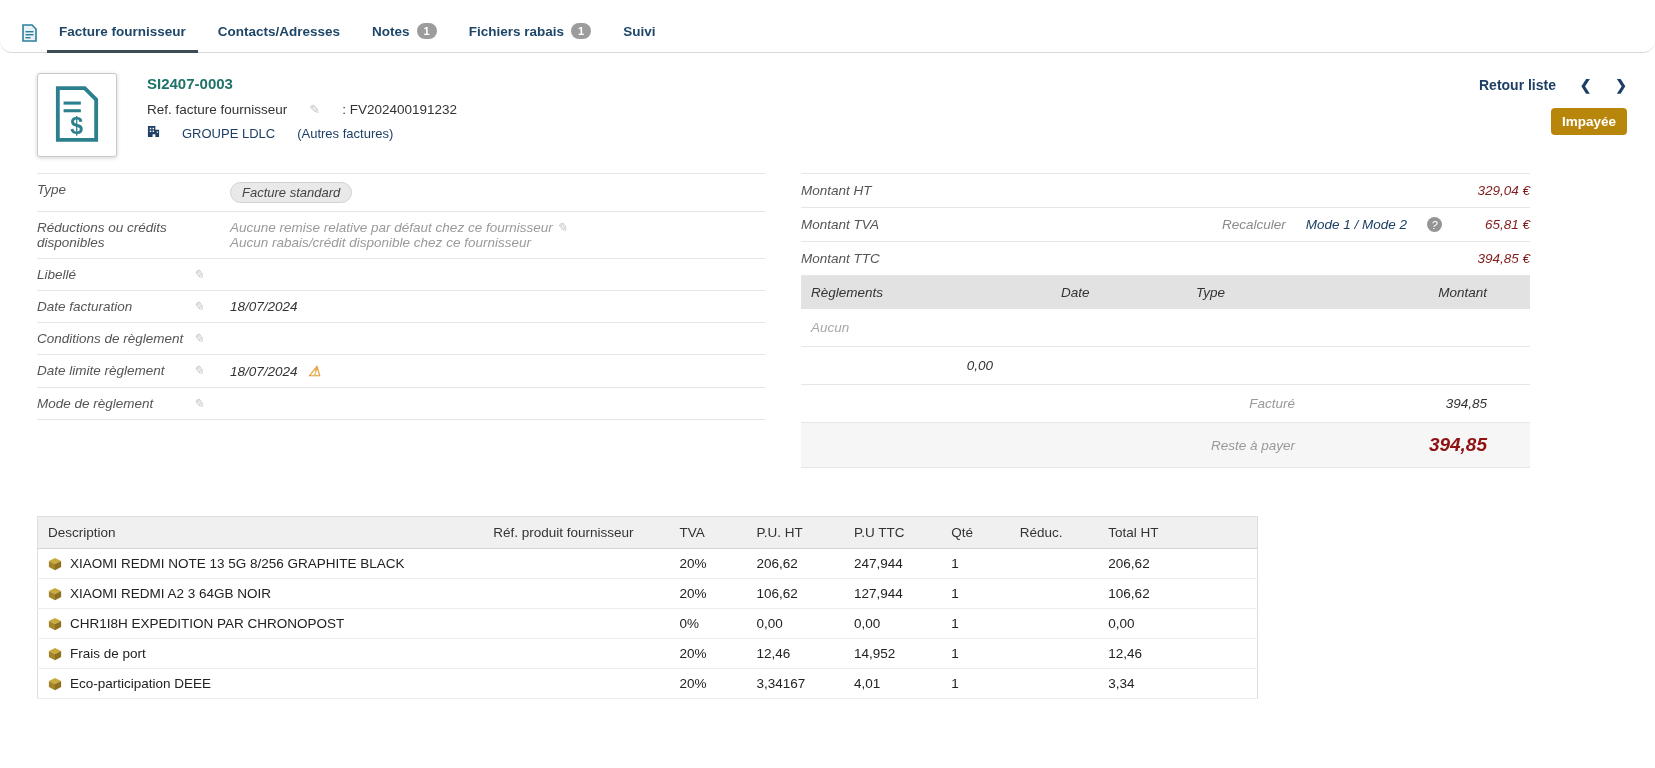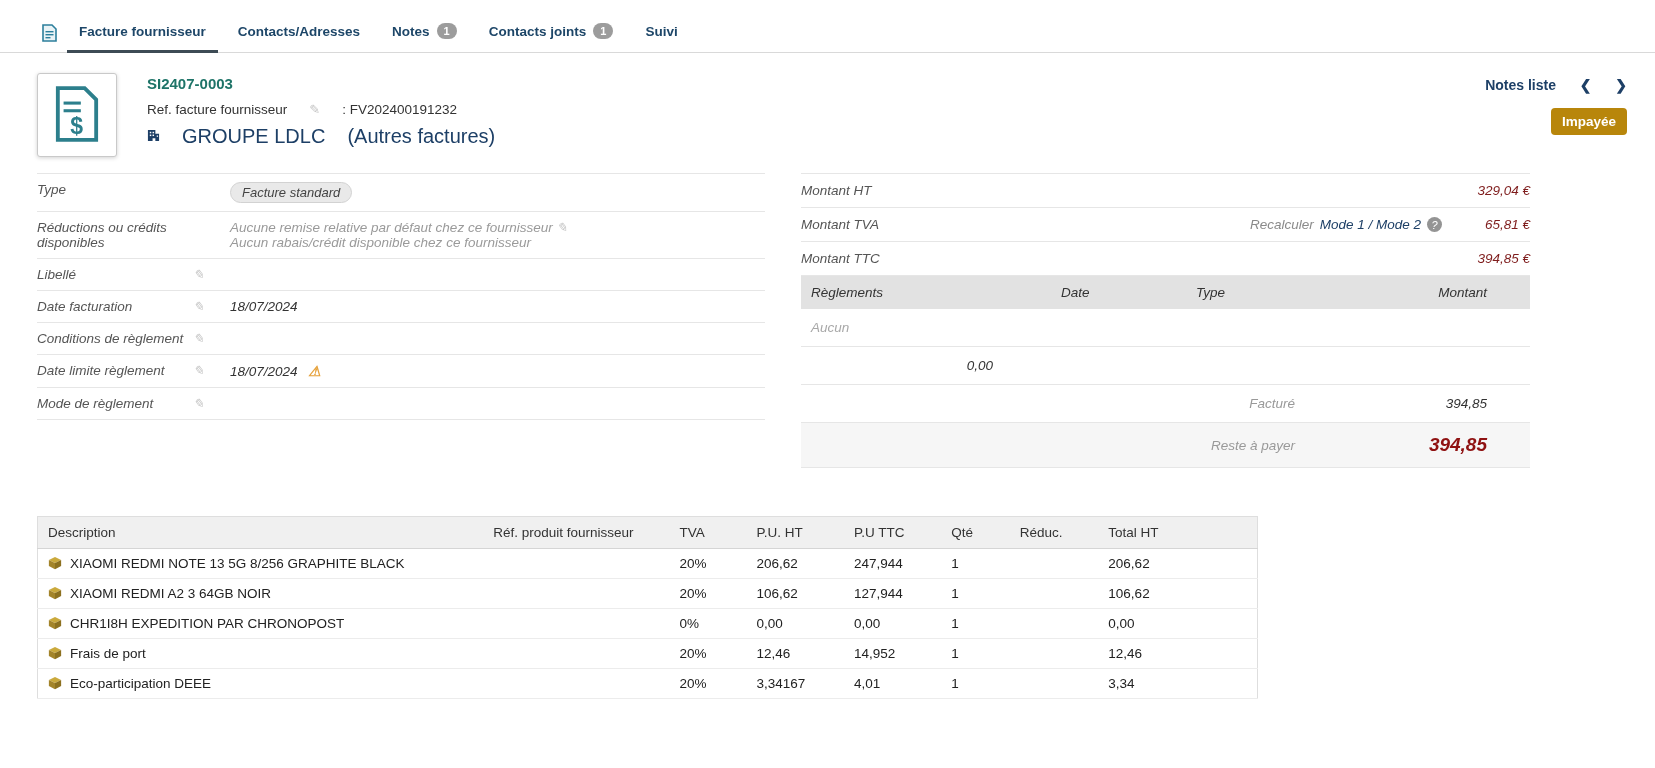--- a/index.html
+++ b/index.html
@@ -5,36 +5,36 @@
   * { box-sizing: border-box; }
   html, body { margin: 0; padding: 0; background: #fff; }
   body {
     width: 1655px; min-height: 768px;
     font-family: "Liberation Sans", sans-serif;
     font-size: 13.5px; color: #333;
   }
   a { text-decoration: none; cursor: pointer; }
 
   
-  .tabbar { display: flex; align-items: flex-end; padding: 14px 28px 0 34px; border-bottom: 1px solid #d9d9d9; }
+  .tabbar { display: flex; align-items: flex-end; padding: 14px 28px 0 14px; border-bottom: 1px solid #d9d9d9; border-radius: 12px; }
   .tabbar-icon { margin: 0 6px 10px 8px; display: inline-flex; }
   .tab { position: relative; padding: 9px 16px 13px; color: #1d4668; font-weight: 600; display: inline-flex; align-items: center; }
   .tab.active::after { content: ""; position: absolute; left: 4px; right: 4px; bottom: -1px; height: 3px; background: #3d4b55; }
   .tab-badge { background: #9c9c9c; color: #fff; font-size: 11px; font-weight: 700; border-radius: 9px; padding: 2px 7px; margin-left: 7px; }
 
   
   .header { display: flex; align-items: flex-start; padding: 20px 28px 0 37px; }
   .photo { width: 80px; height: 84px; border: 1px solid #c9c9c9; border-radius: 3px;
            box-shadow: 0 1px 4px rgba(0,0,0,.18); display: flex; align-items: center; justify-content: center;
            margin-right: 30px; background: #fff; }
   .h-info { flex: 1; padding-top: 2px; }
   .h-ref { color: #1e7468; font-weight: 700; font-size: 15px; margin-bottom: 10px; }
   .h-line { margin-bottom: 8px; display: flex; align-items: center; gap: 22px; }
   .pencil { color: #c4c4c4; font-size: 13px; }
-  .company-link { color: #1d3f66; font-size: 20px; }
+  .company-link { color: #1d3f66; font-size: 13px; }
   .h-right { text-align: right; padding-top: 4px; }
   .backlist { color: #1d3f66; font-weight: 700; font-size: 14px; }
   .chev { color: #1d3f66; font-weight: 700; font-size: 14px; margin-left: 20px; }
   .status-badge { display: inline-block; margin-top: 15px; background: #b8860b; color: #fff;
                   font-weight: 700; padding: 6px 11px; border-radius: 4px; }
 
   
   .main { display: flex; padding: 16px 125px 0 37px; gap: 36px; font-style: italic; }
   .col-left { width: 728px; }
   .col-right { flex: 1; }
@@ -46,21 +46,21 @@
   .fvalue { flex: 1; }
   .pill { display: inline-block; background: #e9e9e9; border: 1px solid #d2d2d2; border-radius: 12px;
           padding: 2px 11px; color: #444; font-size: 13px; }
   .muted { color: #9a9a9a; }
   .warn { color: #e6a23c; font-weight: 700; font-size: 14px; margin-left: 7px; }
 
   .arow { display: flex; align-items: center; padding: 9px 0; border-bottom: 1px solid #e6e6e6; }
   .col-right .arow:first-child { border-top: 1px solid #e6e6e6; }
   .alabel { color: #555; }
   .avalue { margin-left: auto; color: #7f1d1d; }
-  .recalc-group { margin-left: auto; display: flex; align-items: center; gap: 6px; }
+  .recalc-group { margin-left: auto; display: flex; align-items: center; gap: 20px; }
   .recalc { color: #8a8a8a; }
   .modes { color: #1d3f66; }
   .help { display: inline-flex; width: 15px; height: 15px; border-radius: 50%; background: #949494;
           color: #fff; font-size: 11px; align-items: center; justify-content: center; }
   .tva-value { margin-left: 18px; min-width: 70px; text-align: right; }
 
   .pay-header { display: grid; grid-template-columns: 250px 135px 1fr 110px; background: #e2e2e2;
                 padding: 9px 43px 9px 10px; color: #333; }
   .pay-header .right { text-align: right; }
   .pay-empty { padding: 11px 10px; color: #a8a8a8; border-bottom: 1px solid #e6e6e6; }
@@ -69,21 +69,21 @@
   .pay-sum-value { width: 235px; text-align: right; padding-right: 43px; color: #333; }
   .pay-remain { background: #f6f6f6; }
   .pay-remain .pay-sum-value { color: #8f1212; font-weight: 700; font-size: 19px; }
 
   
   table.lines { margin: 48px 125px 0 37px; width: 1221px; border-collapse: collapse; border: 1px solid #dedede; }
   .lines th { background: #f0f0f0; font-weight: 400; color: #333; text-align: left;
               padding: 8px 10px; border-bottom: 1px solid #d5d5d5; }
   .lines td { padding: 7px 10px; border-bottom: 1px solid #ececec; color: #222; }
   .num { text-align: left; }
-  .desc-cell { display: flex; gap: 8px; }
+  .desc-cell { display: flex; align-items: center; gap: 8px; }
   .cube { display: inline-flex; flex: none; }
 </style>
 </head>
 <body>
 
 <div class="tabbar">
   <span class="tabbar-icon">
     <svg width="15" height="18" viewBox="0 0 15 18">
         <path d="M1 1h9l4 4v12H1z" fill="#e9f3f6" stroke="#2c7f9c" stroke-width="1.6"></path>
         <rect x="3.5" y="7" width="8" height="1.4" fill="#2c7f9c"></rect>
@@ -91,21 +91,21 @@
         <rect x="3.5" y="13" width="5" height="1.4" fill="#2c7f9c"></rect>
       </svg>
   </span>
   <a class="tab active">Facture fournisseur</a>
   <a class="tab">Contacts/Adresses</a>
   <a class="tab">
     <span>Notes</span>
     <span class="tab-badge">1</span>
   </a>
   <a class="tab">
-    <span>Contacts joints</span>
+    <span>Fichiers rabais</span>
     <span class="tab-badge">1</span>
   </a>
   <a class="tab">Suivi</a>
 </div>
 
 <div class="header">
   <div class="photo">
     <span>
       <svg width="46" height="56" viewBox="0 0 24 29">
         <path d="M2 1h14l6 6v21H2z" fill="none" stroke="#2c7f8c" stroke-width="2"></path>
@@ -132,21 +132,21 @@
             <rect x="6" y="6" width="1.6" height="1.6" fill="#fff"></rect>
             <rect x="10.5" y="7" width="1.4" height="1.4" fill="#fff"></rect>
           </svg>
       </span>
       <a class="company-link">GROUPE LDLC</a>
       <a class="company-link">(Autres factures)</a>
     </div>
   </div>
   <div class="h-right">
     <div>
-      <a class="backlist">Notes liste</a>
+      <a class="backlist">Retour liste</a>
       <a class="chev">❮</a>
       <a class="chev">❯</a>
     </div>
     <span class="status-badge">Impayée</span>
   </div>
 </div>
 
 <div class="main">
 
   <div class="col-left">

